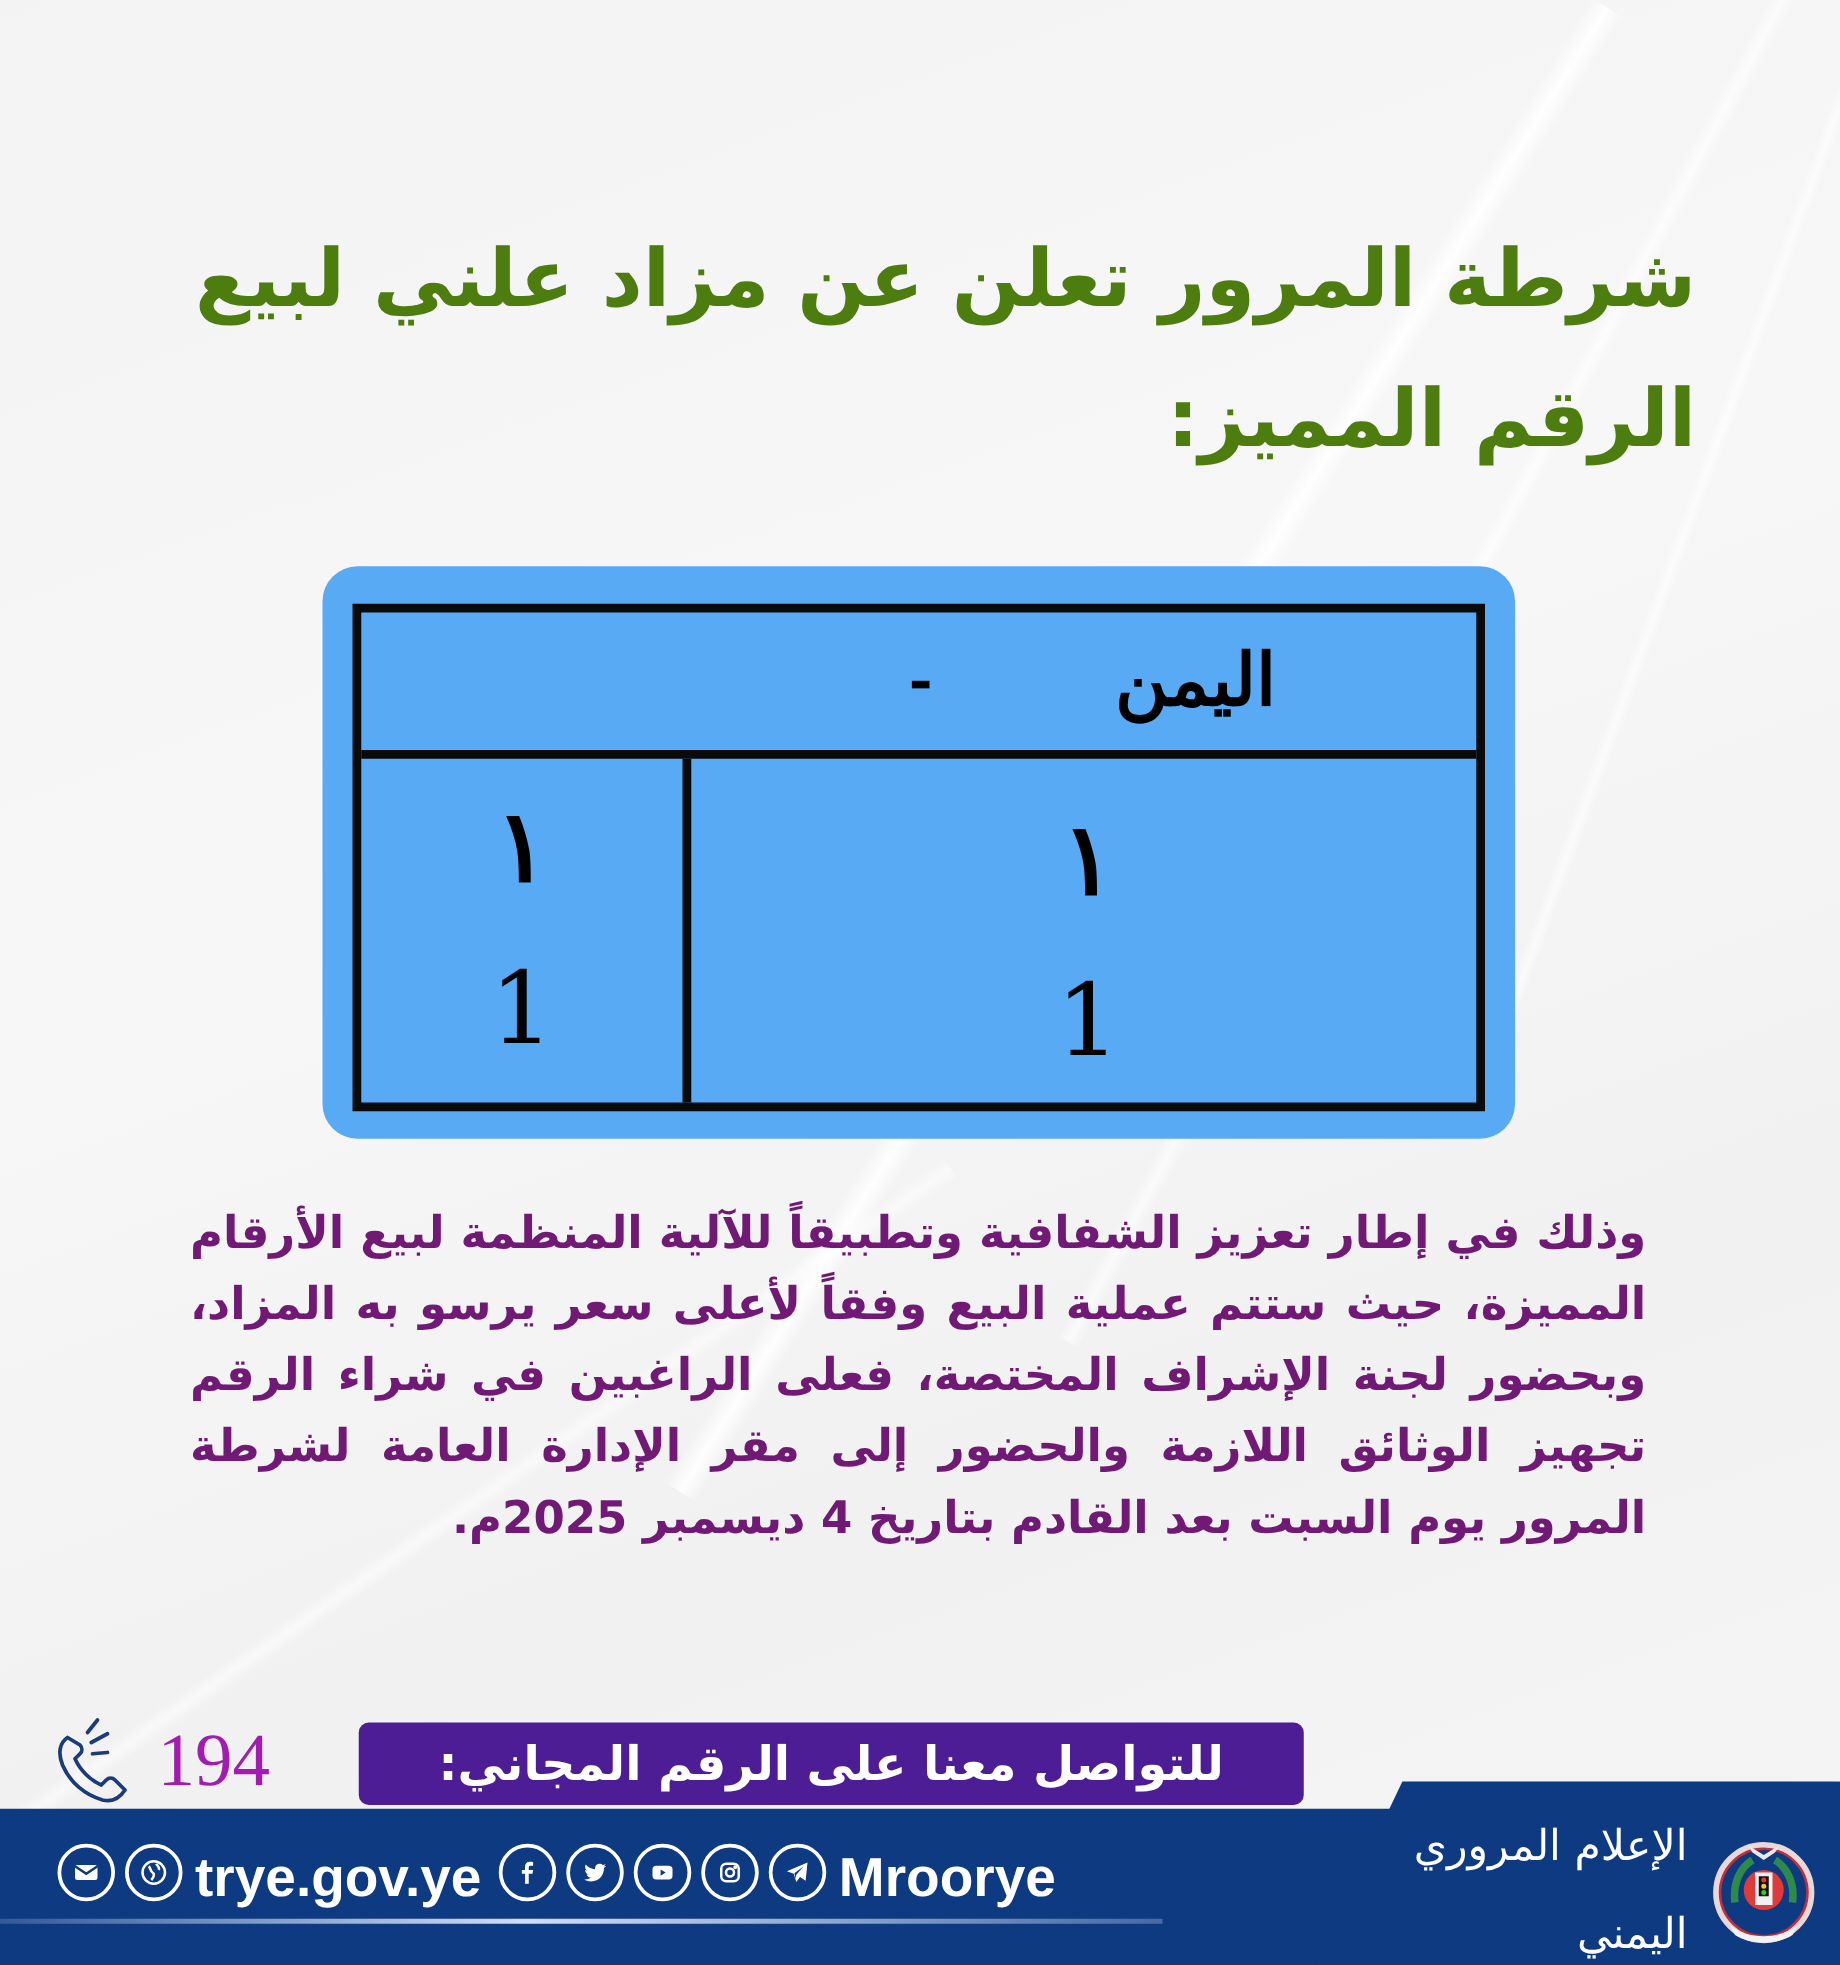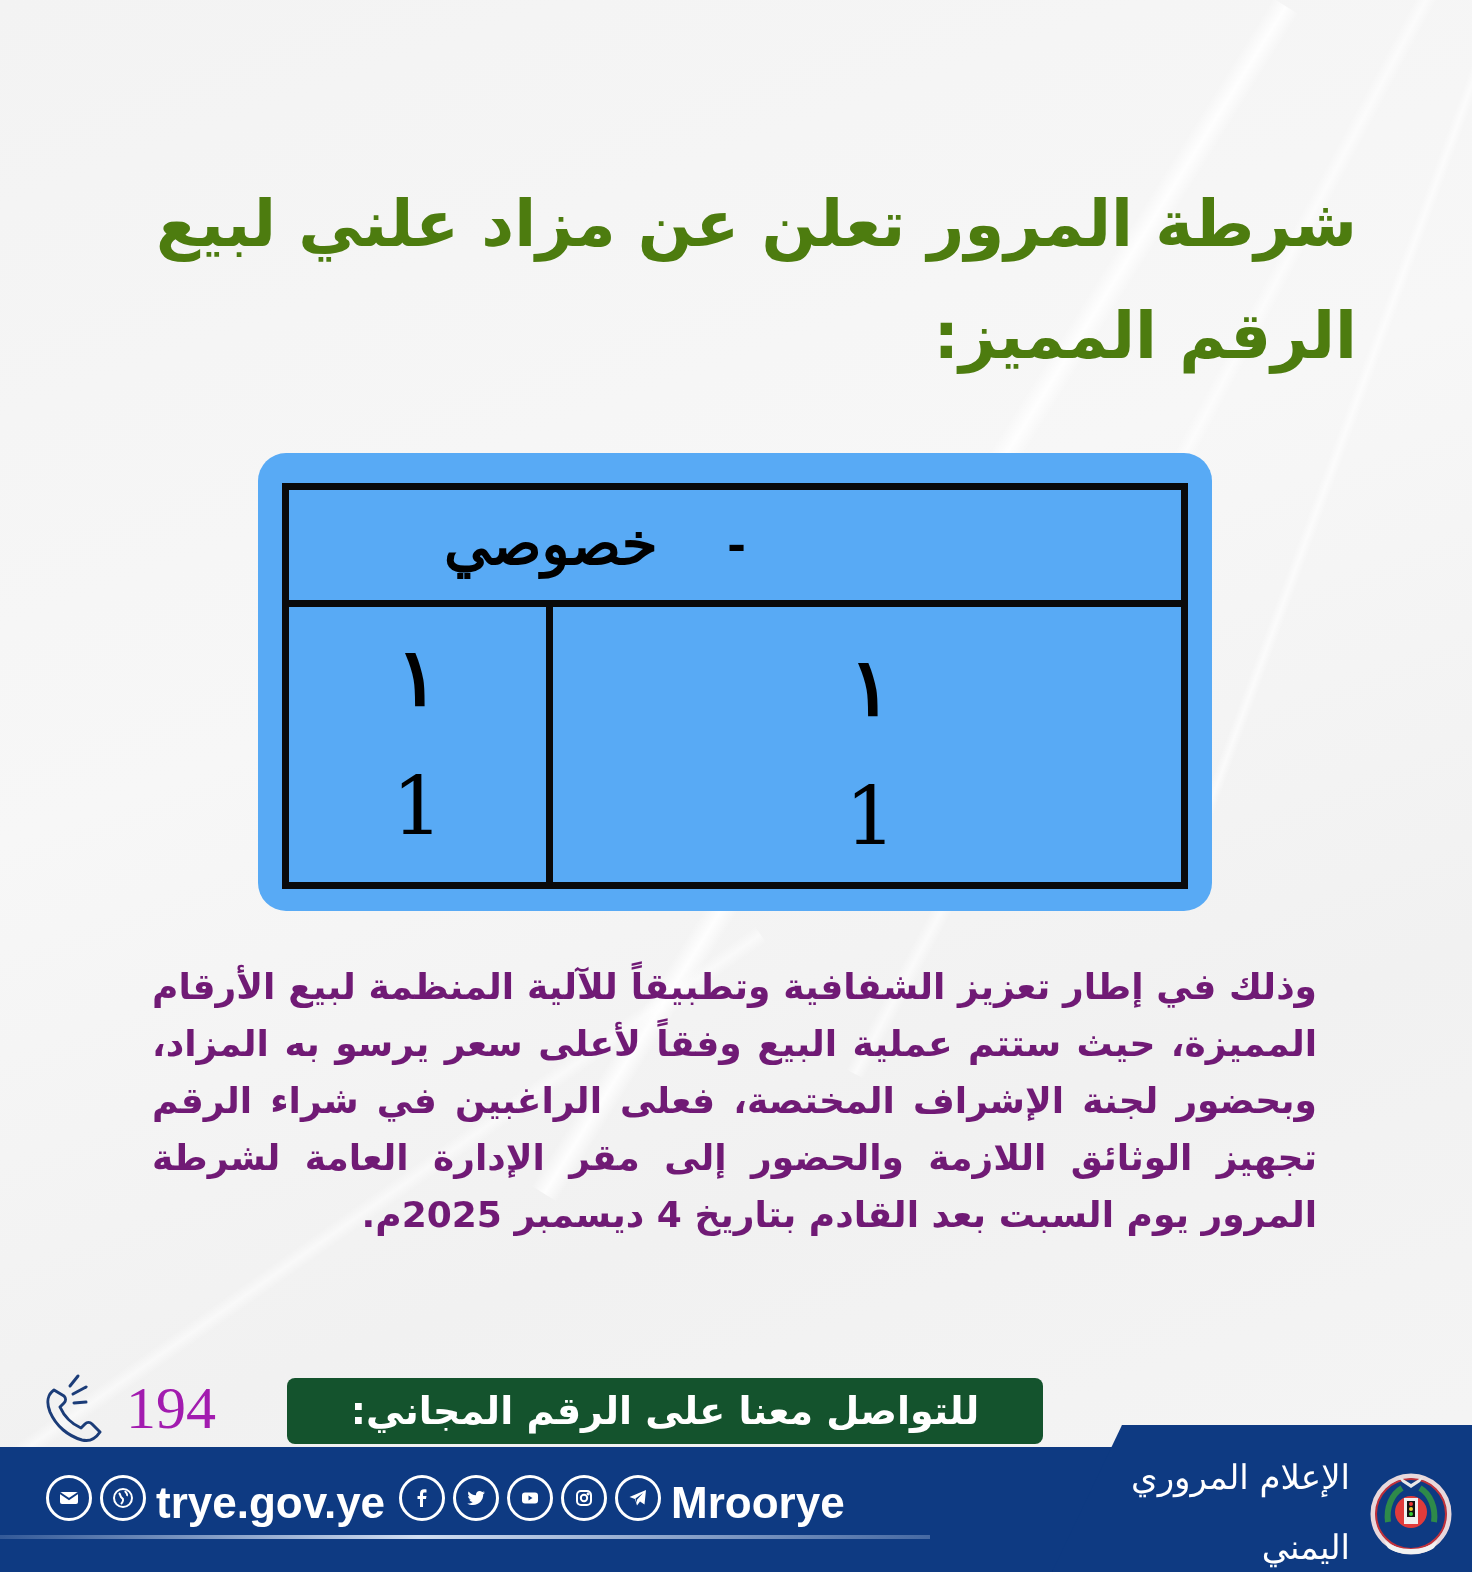--- a/index.html
+++ b/index.html
@@ -122,21 +122,21 @@
     font-size: 60px;
     line-height: 80px;
     color: #a21caf;
   }
   .hotline-banner {
     position: absolute;
     left: 287px;
     top: 1378px;
     width: 756px;
     height: 66px;
-    background: #14532d;
+    background: #4c1d95;
     border-radius: 8px;
     color: #fff;
     direction: rtl;
     text-align: center;
     font-family: "DejaVu Sans", sans-serif;
     font-weight: bold;
     font-size: 38px;
     line-height: 66px;
     letter-spacing: 2px;
   }
@@ -219,22 +219,22 @@
 <div class="bg-streak s1"></div>
 <div class="bg-streak s2"></div>
 <div class="bg-streak s3"></div>
 <div class="bg-streak s4"></div>
 
 <h1 class="title">شرطة المرور تعلن عن مزاد علني لبيع الرقم المميز:</h1>
 
 <div class="plate-wrap">
   <div class="plate">
     <div class="plate-header">
+      <span class="ph-country">اليمن</span>
       <span class="ph-dash">-</span>
-      <span class="ph-type">خصوصي</span>
     </div>
     <div class="plate-left">
       <div class="cell-ar">١</div>
       <div class="cell-en">1</div>
     </div>
     <div class="plate-right">
       <div class="cell-ar">١</div>
       <div class="cell-en">1</div>
     </div>
   </div>

